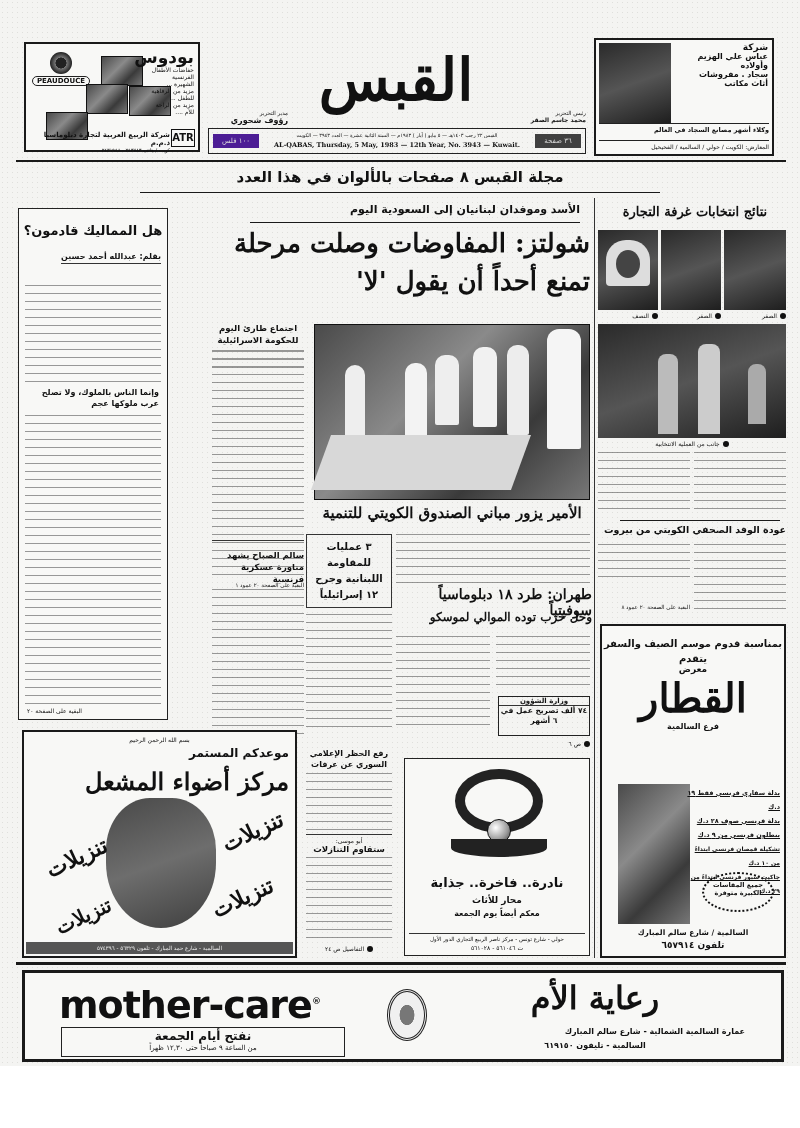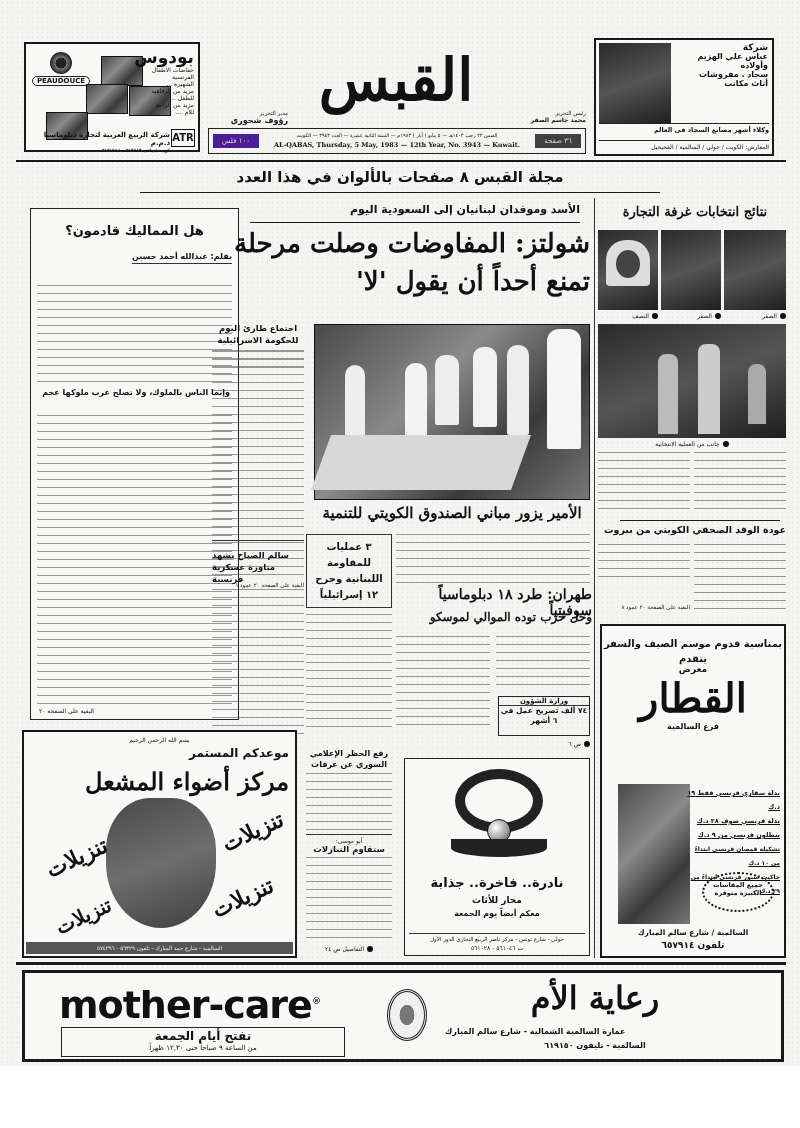--- a/index.html
+++ b/index.html
@@ -85,21 +85,21 @@
     </div>
     <div class="abs rtl hd" style="left:3px;right:3px;top:83px;font-size:6.5px;border-top:1px solid #222;padding-top:2px;">وكلاء أشهر مصانع السجاد في العالم</div>
     <div class="abs rtl" style="left:3px;right:3px;top:100px;font-size:6px;border-top:1px solid #222;padding-top:2px;">المعارض: الكويت / حولي / السالمية / الفحيحيل</div>
   </div>
 
   <div class="hline" style="left:16px;top:160px;width:770px;"></div>
 
   <div class="abs rtl hd" style="left:140px;top:168px;width:520px;text-align:center;font-size:15px;letter-spacing:2px;">مجلة القبس ٨ صفحات بالألوان في هذا العدد</div>
   <div class="hline" style="left:140px;top:192px;width:520px;height:1px;"></div>
 
-  <div class="abs thin" style="left:30px;top:208px;width:209px;height:512px;background:#f8f8f6;">
+  <div class="abs thin" style="left:18px;top:208px;width:150px;height:512px;background:#f8f8f6;">
     <div class="rtl hd" style="font-size:13px;text-align:center;margin-top:14px;">هل المماليك قادمون؟</div>
     <div class="rtl hd" style="font-size:8px;margin:14px 6px 0 6px;border-bottom:1px solid #333;padding-bottom:2px;display:inline-block;float:right;">بقلم: عبدالله أحمد حسين</div>
     <div style="clear:both"></div>
     <div class="abs fill-lines" style="left:6px;right:6px;top:76px;height:100px;"></div>
     <div class="abs rtl hd" style="left:8px;right:8px;top:178px;font-size:8px;line-height:11px;">وإنما الناس بالملوك، ولا تصلح عرب ملوكها عجم</div>
     <div class="abs fill-lines" style="left:6px;right:6px;top:206px;height:290px;"></div>
     <div class="abs rtl" style="left:8px;right:8px;top:498px;font-size:6px;text-align:left;">البقية على الصفحة ٢٠</div>
   </div>
 
   <div class="abs rtl hd" style="left:250px;top:203px;width:330px;font-size:11px;">الأسد وموفدان لبنانيان إلى السعودية اليوم</div>
@@ -118,21 +118,21 @@
     <div class="abs" style="left:90px;top:38px;width:22px;height:100px;background:#f3f3f3;border-radius:10px 10px 2px 2px;"></div>
     <div class="abs" style="left:120px;top:30px;width:24px;height:70px;background:#eee;border-radius:10px 10px 2px 2px;"></div>
     <div class="abs" style="left:158px;top:22px;width:24px;height:80px;background:#f1f1f1;border-radius:10px 10px 2px 2px;"></div>
     <div class="abs" style="left:192px;top:20px;width:22px;height:90px;background:#ededed;border-radius:10px 10px 2px 2px;"></div>
     <div class="abs" style="left:232px;top:4px;width:34px;height:120px;background:#f5f5f5;border-radius:12px 12px 2px 2px;"></div>
     <div class="abs" style="left:6px;top:110px;width:200px;height:55px;background:#d8d8d8;transform:skewX(-20deg);"></div>
   </div>
   <div class="abs rtl hd mono" style="left:312px;top:504px;width:280px;font-size:15px;text-align:center;">الأمير يزور مباني الصندوق الكويتي للتنمية</div>
 
   <div class="abs" style="left:212px;top:540px;width:92px;height:190px;">
-    <div class="rtl hd" style="font-size:8.5px;line-height:12px;text-align:left;border-top:1px solid #333;padding-top:8px;">سالم الصباح يشهد مناورة عسكرية فرنسية</div>
+    <div class="rtl hd" style="font-size:8.5px;line-height:12px;text-align:right;border-top:1px solid #333;padding-top:8px;">سالم الصباح يشهد مناورة عسكرية فرنسية</div>
     <div class="fill-lines" style="height:150px;margin-top:4px;"></div>
   </div>
 
   <div class="abs" style="left:306px;top:534px;width:86px;height:200px;">
     <div class="rtl hd" style="font-size:10px;line-height:16px;text-align:center;border:1px solid #333;padding:4px 2px;">٣ عمليات للمقاومة اللبنانية وجرح ١٢ إسرائيلياً</div>
     <div class="fill-lines" style="height:120px;margin-top:6px;"></div>
   </div>
 
   <div class="abs fill-lines" style="left:396px;top:534px;width:194px;height:50px;"></div>
 
@@ -235,18 +235,18 @@
   <div class="abs box" style="left:22px;top:970px;width:762px;height:92px;border-width:3px;">
     <div class="abs mono" style="left:34px;top:6px;font-size:38px;font-weight:bold;font-family:'DejaVu Sans',sans-serif;letter-spacing:-1px;line-height:44px;">
       <span>mother-care</span><sup style="font-size:9px;">®</sup>
     </div>
     <div class="abs thin" style="left:36px;top:54px;width:284px;height:30px;">
       <div class="rtl hd" style="font-size:12px;text-align:center;line-height:16px;">نفتح أيام الجمعة</div>
       <div class="rtl" style="font-size:7px;text-align:center;">من الساعة ٩ صباحاً حتى ١٢,٣٠ ظهراً</div>
     </div>
     <div class="abs" style="left:362px;top:16px;width:40px;height:52px;border:3px double #222;border-radius:50%;background:radial-gradient(#777 30%, #f0f0f0 32%);"></div>
     <div class="abs rtl hd mono" style="right:36px;top:0;width:300px;font-size:32px;line-height:50px;text-align:center;">رعاية الأم</div>
-    <div class="abs rtl hd" style="right:36px;top:54px;width:300px;font-size:8px;text-align:left;">عمارة السالمية الشمالية - شارع سالم المبارك</div>
+    <div class="abs rtl hd" style="right:36px;top:54px;width:300px;font-size:8px;text-align:right;">عمارة السالمية الشمالية - شارع سالم المبارك</div>
     <div class="abs rtl hd" style="right:36px;top:68px;width:300px;font-size:8px;text-align:center;">السالمية - تليفون ٦١٩١٥٠</div>
   </div>
 
   <div class="abs" style="left:0;top:1066px;width:800px;height:62px;background:#ffffff;"></div>
 </div>
 
 </body></html>

